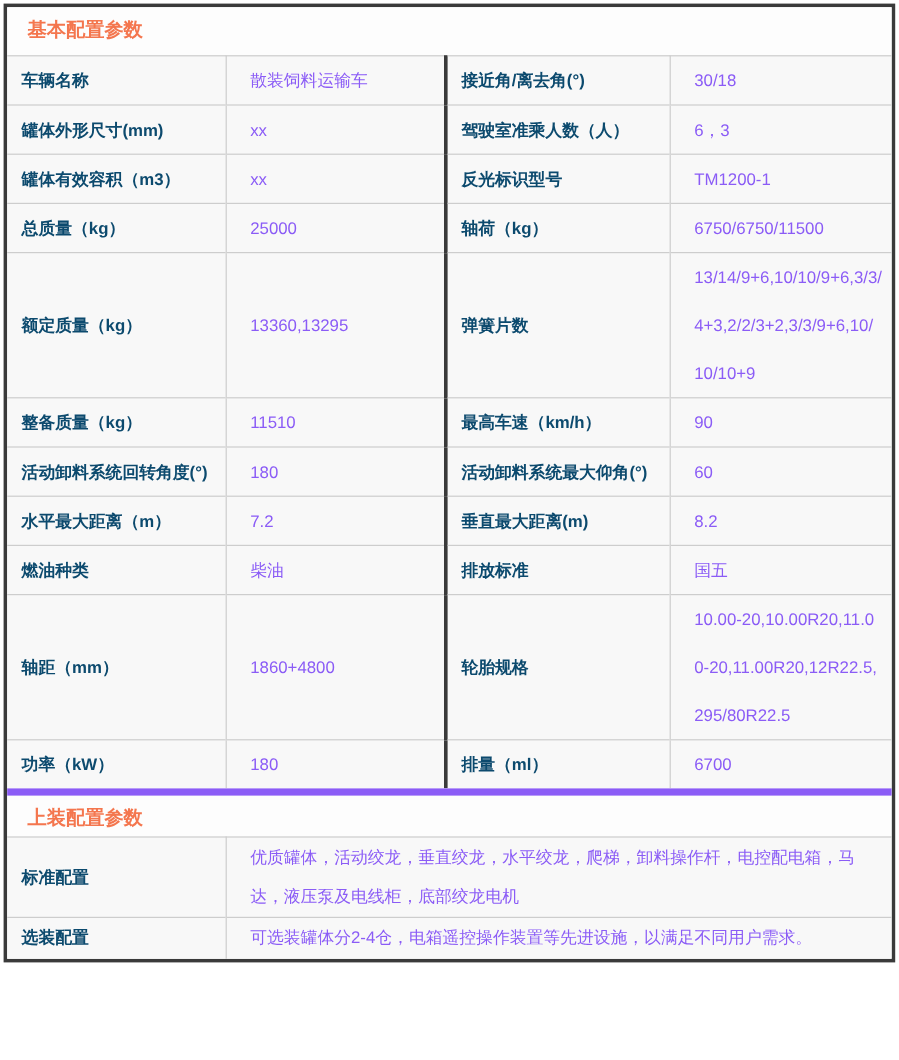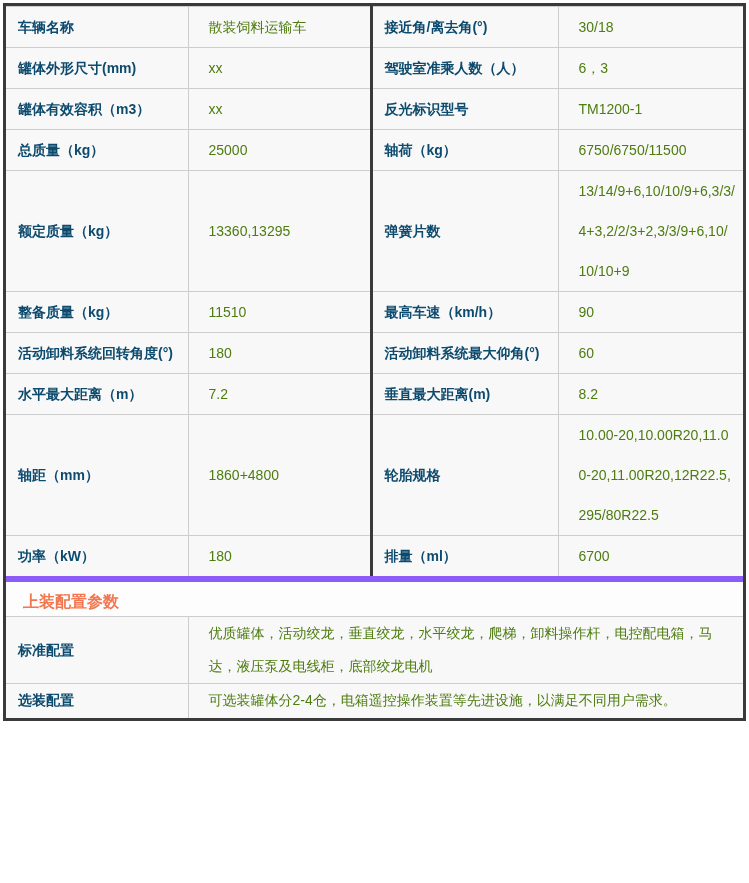--- a/index.html
+++ b/index.html
@@ -28,21 +28,21 @@
     border-collapse: collapse;
     table-layout: fixed;
     background: #f8f8f8;
   }
   td {
     border-top: 1px solid #cdcdcd;
     border-right: 1px solid #cdcdcd;
     font-size: 14px;
     line-height: 40px;
     vertical-align: middle;
-    color: #4d7c0f;
+    color: #8b5cf6;
     overflow: hidden;
   }
   td:last-child { border-right: none; }
   .spec-table td { height: 40px; }
   .spec-table td.thick-left {
     border-left: 3px solid #3a3a3a;
   }
   .spec-table td.v1 { border-right: none; }
   td.lbl {
     font-weight: bold;
@@ -57,20 +57,21 @@
   .cfg-table td.lbl { width: 182px; }
   .cfg-table td.val { padding: 0 14px 0 20px; word-break: normal; }
   .cfg-table tr.std td { height: 66px; }
   .cfg-table tr.opt td { height: 34px; }
 </style>
 </head>
 <body>
 
 <div class="container">
 
+  <div class="section-band">基本配置参数</div>
 
   <table class="spec-table">
     <colgroup>
       <col style="width:182px">
         <col style="width:183px">
         <col style="width:187px">
         <col>
     </colgroup>
     <tbody>
       <tr>
@@ -115,20 +116,26 @@
         <td class="lbl thick-left">活动卸料系统最大仰角(°)</td>
         <td class="val">60</td>
       </tr>
       <tr>
         <td class="lbl">水平最大距离（m）</td>
         <td class="val v1">7.2</td>
         <td class="lbl thick-left">垂直最大距离(m)</td>
         <td class="val">8.2</td>
       </tr>
       <tr>
+        <td class="lbl">燃油种类</td>
+        <td class="val v1">柴油</td>
+        <td class="lbl thick-left">排放标准</td>
+        <td class="val">国五</td>
+      </tr>
+      <tr>
         <td class="lbl">轴距（mm）</td>
         <td class="val v1">1860+4800</td>
         <td class="lbl thick-left">轮胎规格</td>
         <td class="val">10.00-20,10.00R20,11.00-20,11.00R20,12R22.5,295/80R22.5</td>
       </tr>
       <tr>
         <td class="lbl">功率（kW）</td>
         <td class="val v1">180</td>
         <td class="lbl thick-left">排量（ml）</td>
         <td class="val">6700</td>

